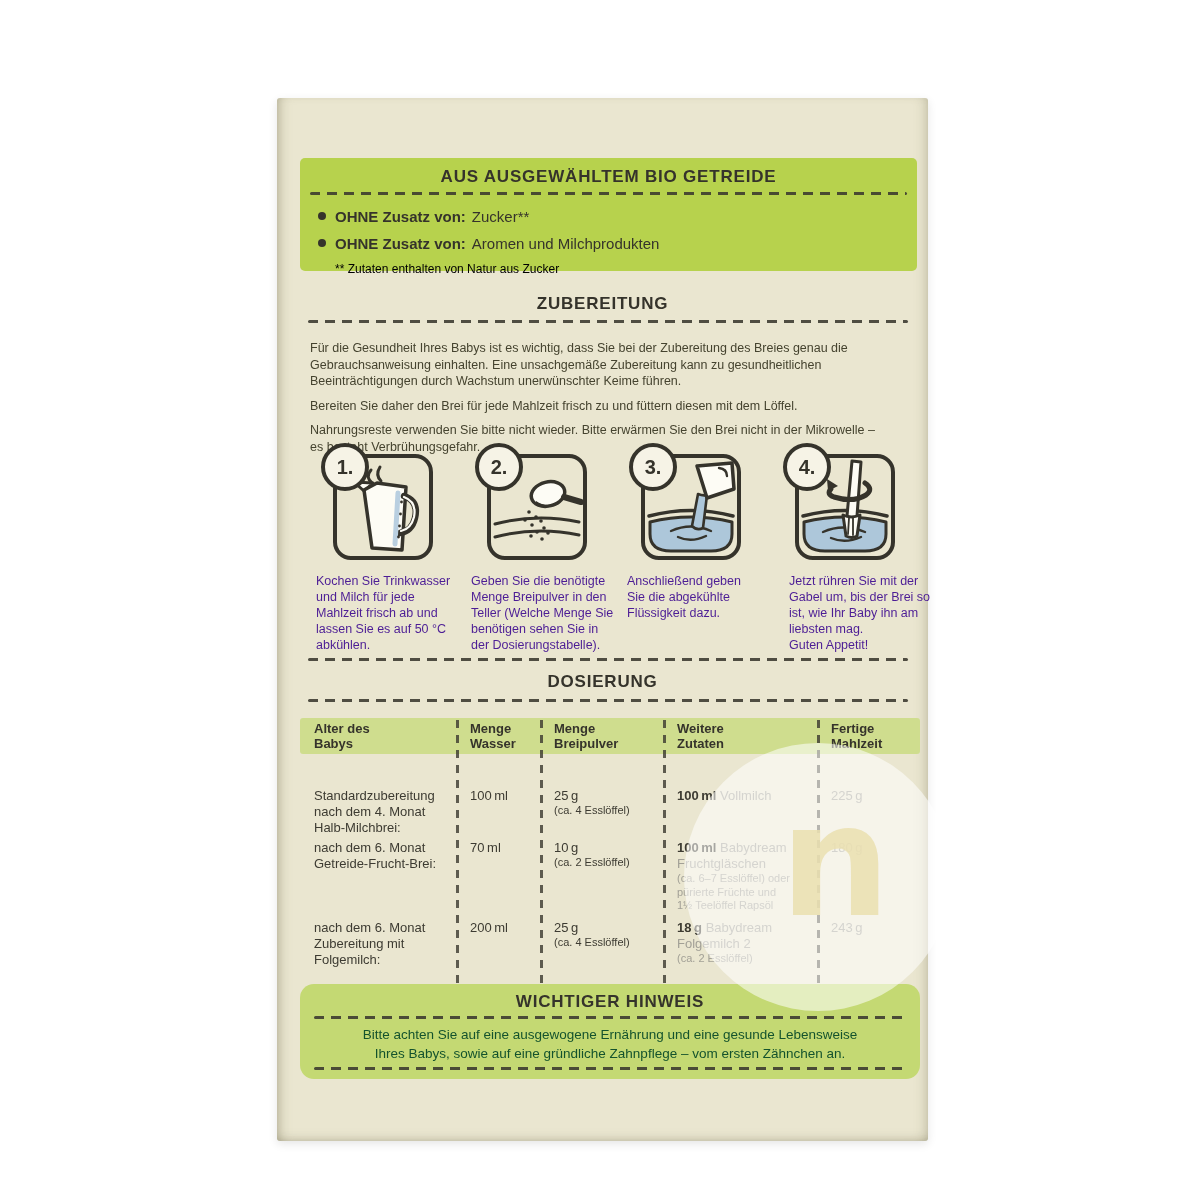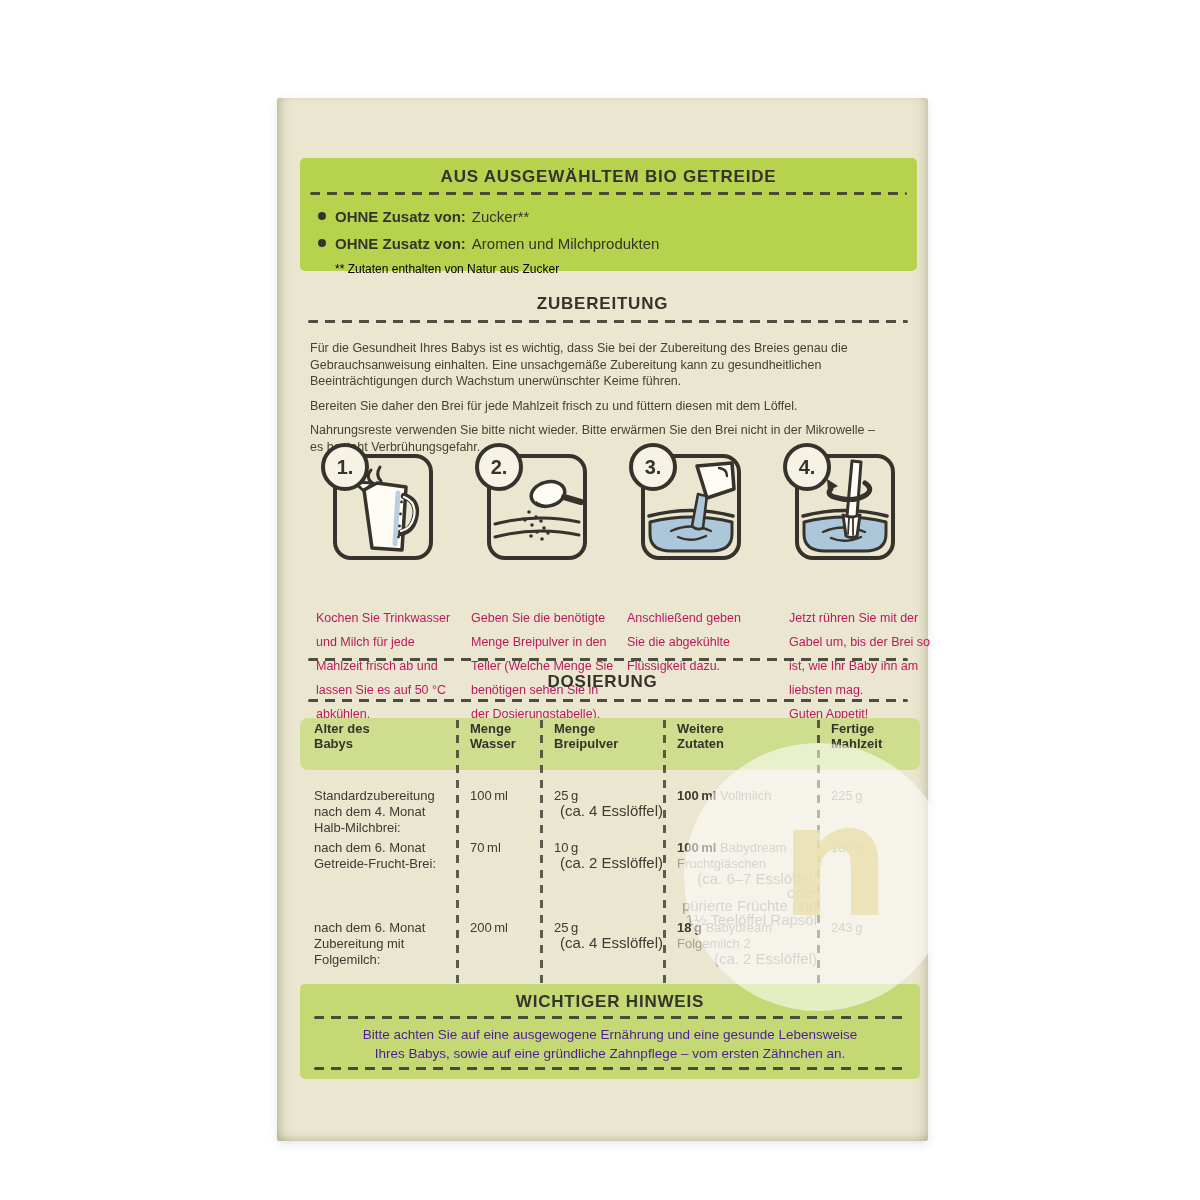--- a/index.html
+++ b/index.html
@@ -35,48 +35,48 @@
   .zu-title{left:0;top:196px;width:651px;}
   .zu-dash{left:31px;top:222px;width:600px;}
   .paras{left:33px;top:234px;width:606px;font-size:12.5px;line-height:16.5px;color:#45432f;}
   .paras p{margin:8px 0 5px 0;}
 
   
   .step-box{top:356px;width:92px;height:98px;border:4px solid #35332b;border-radius:18px;}
   .step-num{position:absolute;left:-16px;top:-15px;width:40px;height:40px;border:4px solid #35332b;border-radius:50%;
     background:#f6f3e6;font-weight:bold;font-size:20px;color:#35332b;display:flex;align-items:center;justify-content:center;z-index:2;}
   .step-box svg{position:absolute;left:0;top:0;}
-  .caption{top:475px;width:158px;font-size:12.5px;line-height:24px;color:#be185d;margin-top:33px;}
+  .caption{top:475px;width:158px;font-size:12.5px;line-height:16px;color:#4c1d95;}
 
   
   .do-dash1{left:31px;top:560px;width:600px;}
   .do-title{left:0;top:574px;width:651px;}
   .do-dash2{left:31px;top:601px;width:600px;}
-  .thead{left:23px;top:620px;width:620px;height:52px;background:#cfdd8e;border-radius:8px;}
+  .thead{left:23px;top:620px;width:620px;height:36px;background:#cfdd8e;border-radius:3px;}
   .grid5{display:grid;grid-template-columns:156px 84px 123px 154px 103px;}
   .thead .hc{font-weight:bold;font-size:13px;line-height:15px;padding:3px 0 0 14px;color:#35332b;}
   .trow{left:23px;width:620px;font-size:13px;line-height:16px;color:#3d3b32;margin-top:28px;}
   .trow>div{padding-left:14px;}
   .row1{top:662px;} .row2{top:714px;} .row3{top:794px;}
-  .note{font-size:15px;line-height:13.5px;color:#3d3b32;text-align:right;}
+  .note{font-size:11px;line-height:13.5px;color:#3d3b32;}
   .gray{color:#a2a096;}
   .qty{font-weight:bold;color:#3d3b32;}
   .colsep{top:622px;height:326px;}
 
   
   .watermark{left:407px;top:645px;width:268px;height:268px;border-radius:50%;
     background:rgba(255,255,255,.55);z-index:5;pointer-events:none;}
   .watermark span{position:absolute;left:96px;top:28px;font-size:155px;font-weight:bold;
     color:rgba(234,223,175,.85);font-family:"DejaVu Sans",sans-serif;}
 
   
-  .hinweis{left:23px;top:886px;width:620px;height:95px;background:#c4d973;border-radius:5px;z-index:1;}
+  .hinweis{left:23px;top:886px;width:620px;height:95px;background:#c4d973;border-radius:14px;z-index:1;}
   .hinweis .title{padding-top:8px;}
   .hinweis .dash-h{margin:4px 14px 0 14px;}
-  .hinweis-text{margin-top:6px;text-align:center;font-size:13.5px;line-height:19px;color:#4c1d95;}
+  .hinweis-text{margin-top:6px;text-align:center;font-size:13.5px;line-height:19px;color:#14532d;}
 </style>
 </head>
 <body>
 
 <div class="package">
 
   <div class="abs band1">
     <div class="sec-title title">AUS AUSGEWÄHLTEM BIO GETREIDE</div>
     <div class="dash-h"></div>
     <div class="bullets">

